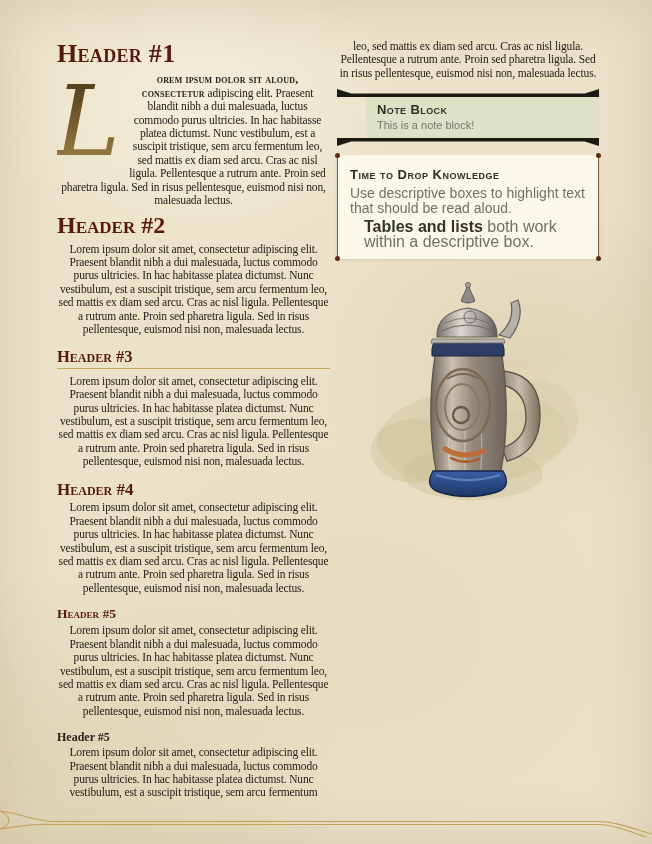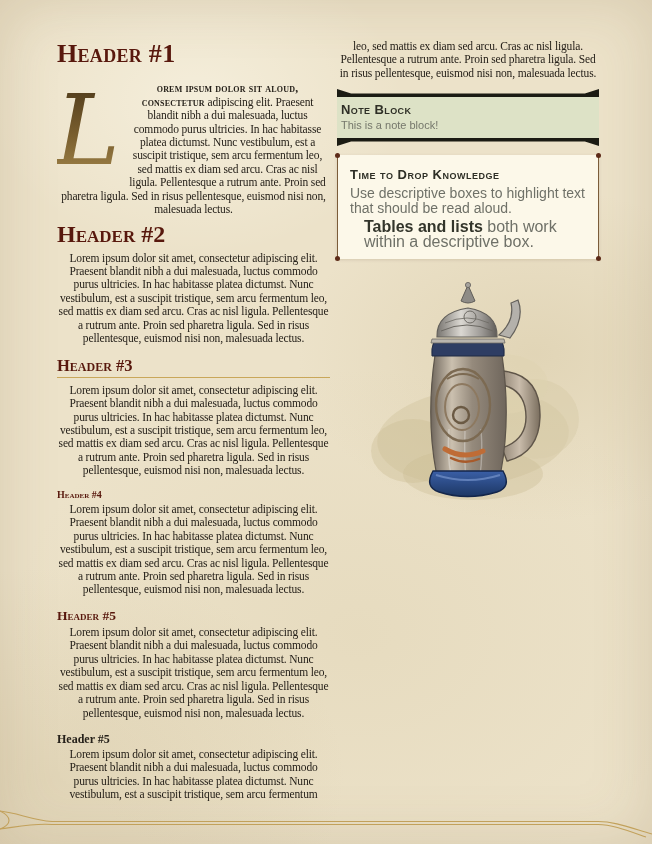--- a/index.html
+++ b/index.html
@@ -14,33 +14,33 @@
       radial-gradient(ellipse 500px 380px at 55% 75%, rgba(196,178,130,.14), transparent 70%),
       #ece2c9;
     box-shadow:inset 0 0 60px rgba(120,95,55,.18);
     font-family:"Liberation Serif", serif;
     color:#26211a;
   }
   .col{position:absolute;top:40px;}
   .col-left{left:57px;width:273px;height:768px;overflow:hidden;}
   .col-right{left:337px;width:262px;}
   h1,h2,h3,h4,h5{font-variant:small-caps;color:#58180d;font-weight:700;margin:0;line-height:1.05;}
-  h1{font-size:26px;margin-bottom:15px;letter-spacing:.3px;}
+  h1{font-size:26px;margin-bottom:6px;letter-spacing:.3px;}
   h2{font-size:24px;margin:6px 0 4px;}
   h3{font-size:16.5px;margin:12px 0 6px;border-bottom:1.5px solid #c9a75a;padding-bottom:2px;}
-  h4{font-size:10px;margin:12px 0 3px;}
+  h4{font-size:17px;margin:12px 0 3px;}
   h5{font-size:13.5px;margin:12px 0 3px;}
   .h6{font-size:12px;font-weight:700;color:#26211a;margin:12px 0 1px;}
   p.body{font-size:11.5px;line-height:13.4px;letter-spacing:-0.15px;margin:0 0 6px;text-align:center;}
   .lead-caps{font-variant:small-caps;font-weight:700;letter-spacing:.2px;}
   .dropcap-wrap{float:left;width:62px;height:96px;margin:2px 6px 0 0;}
   
   .note-block{position:relative;margin-top:9px;}
   .note-edge{display:block;width:100%;height:8px;}
-  .note-content{background:#dde2c6;padding:5px 4px 7px;font-family:"Liberation Sans", sans-serif;}
+  .note-content{background:#dde2c6;padding:5px 11px 7px;font-family:"Liberation Sans", sans-serif;margin-left:29px;}
   .note-title{font-variant:small-caps;font-weight:700;font-size:13px;color:#2e2f26;letter-spacing:.4px;}
   .note-body{font-size:11px;color:#75776b;margin-top:2px;}
   
   .desc-box{position:relative;margin-top:9px;background:#fcf8e9;
     border-left:1px solid #7b5c39;border-right:1px solid #7b5c39;
     padding:12px 12px 10px;font-family:"Liberation Sans", sans-serif;
     box-shadow:0 1px 3px rgba(90,70,40,.15);}
   .corner-dot{position:absolute;width:5px;height:5px;border-radius:50%;background:#5d2b18;}
   .dot-tl{top:-2px;left:-3px;} .dot-tr{top:-2px;right:-3px;}
   .dot-bl{bottom:-2px;left:-3px;} .dot-br{bottom:-2px;right:-3px;}

